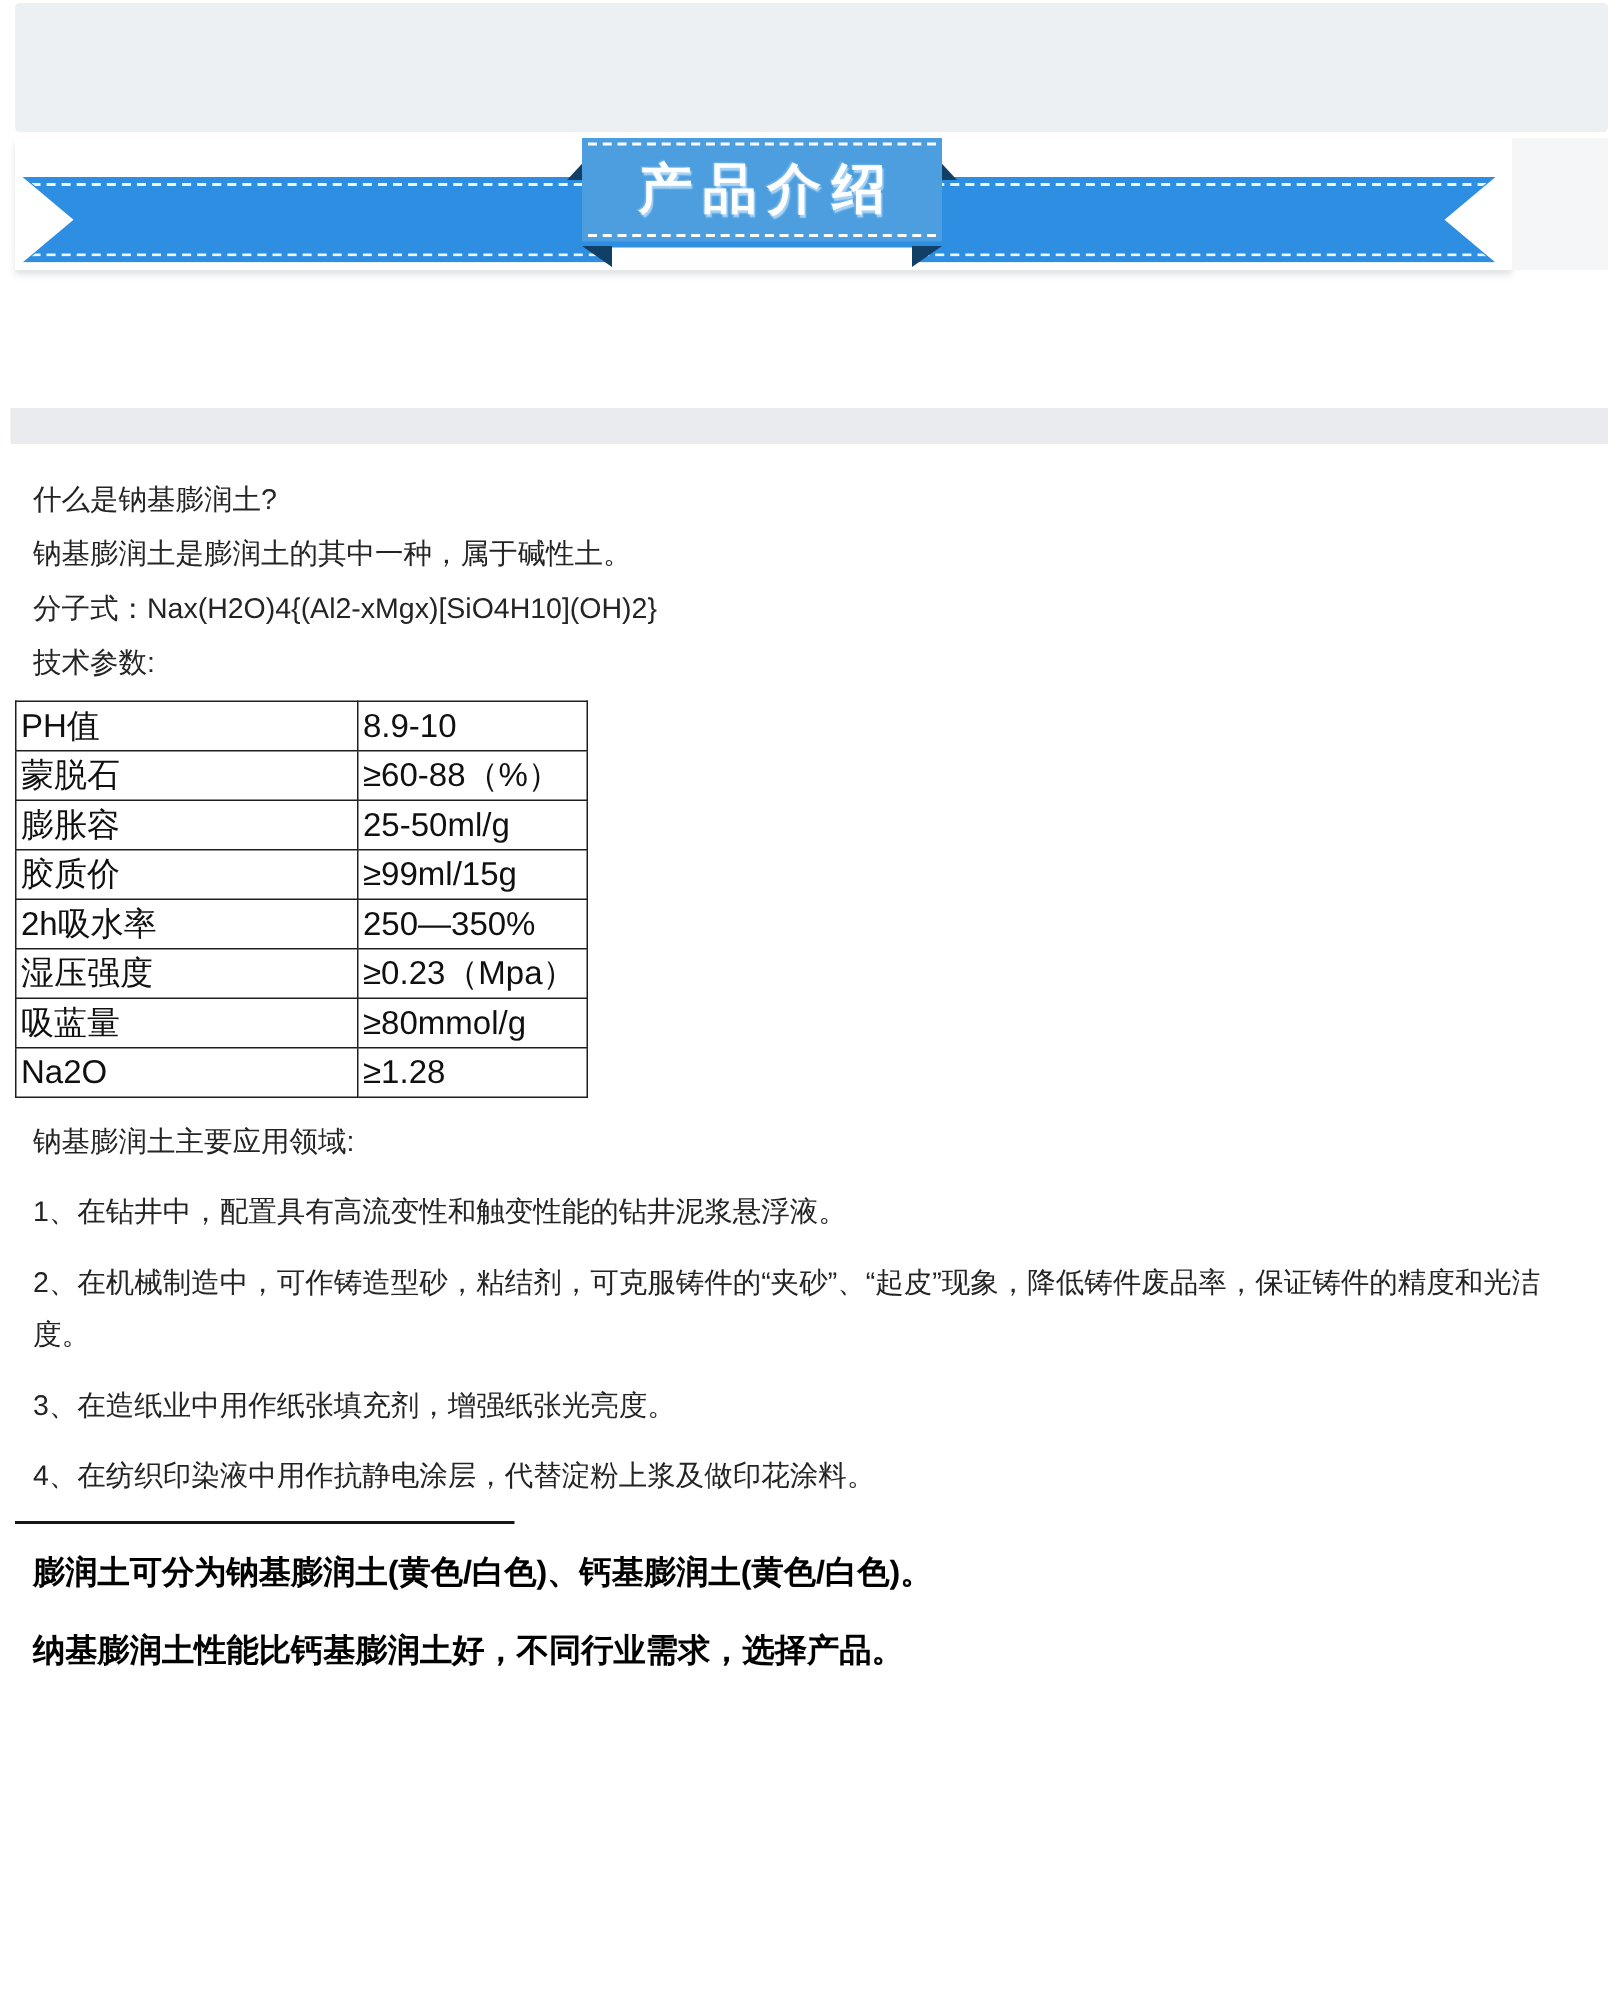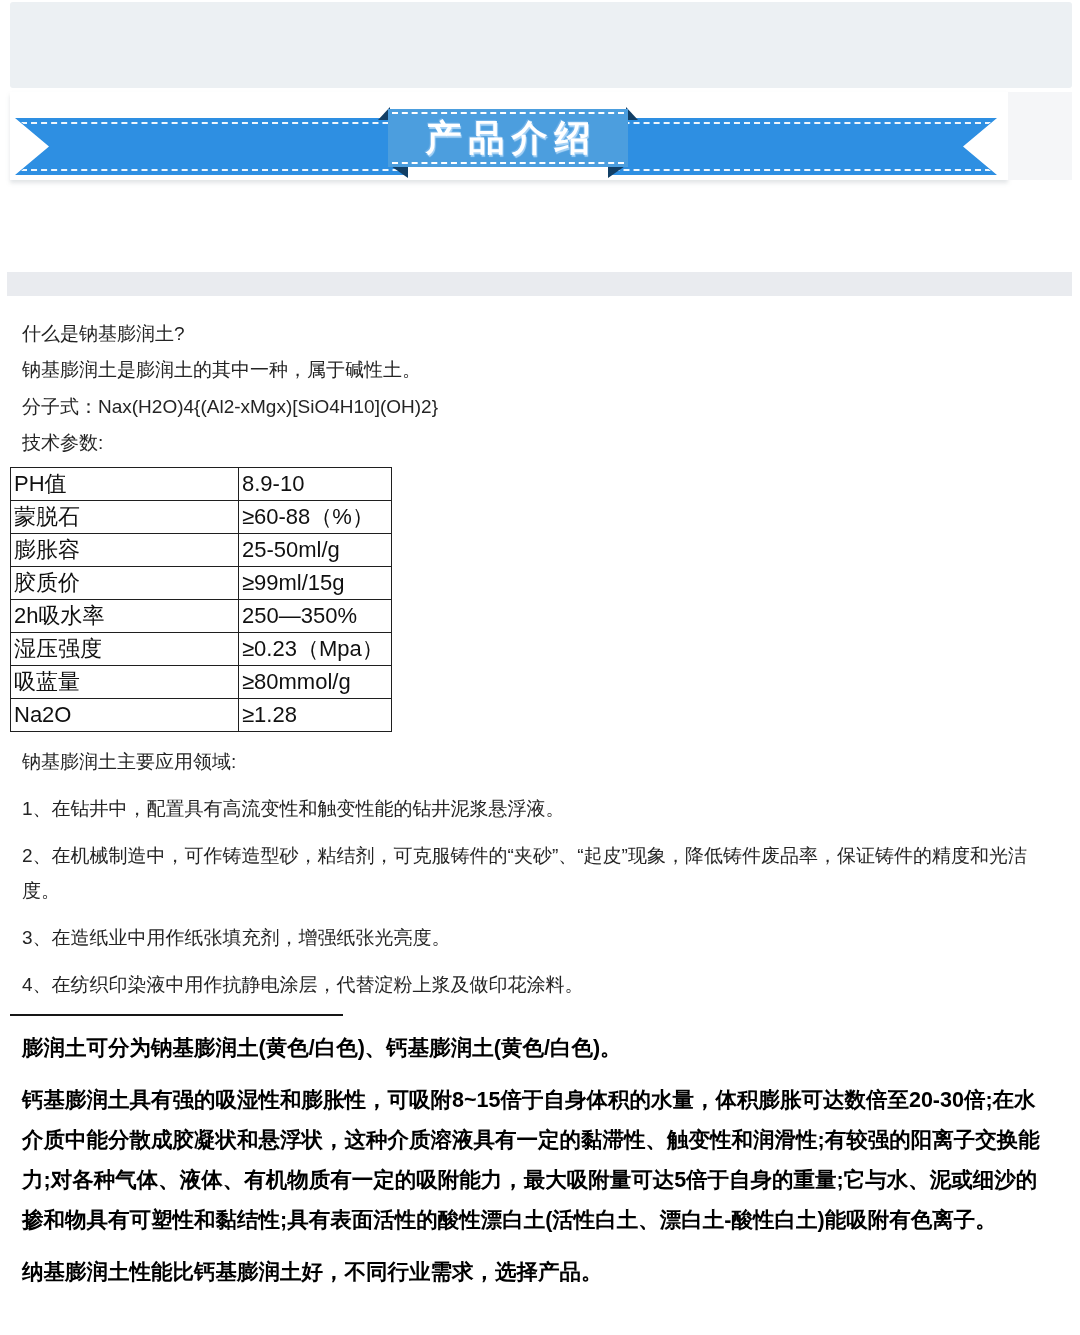--- a/index.html
+++ b/index.html
@@ -20,21 +20,21 @@
     clip-path:polygon(0 0,100% 0,calc(100% - 34px) 50%,100% 100%,0 100%,34px 50%);}
   .band::after{content:"";position:absolute;left:6px;right:6px;top:4px;bottom:4px;
     border:2px dashed rgba(255,255,255,.92);
     clip-path:polygon(0 0,100% 0,calc(100% - 30px) 50%,100% 100%,0 100%,30px 50%);}
   .cutout{position:absolute;left:408px;top:77px;width:200px;height:11px;background:#fff;}
   .fold{position:absolute;background:var(--ribbon-fold,#123F66);}
   .fold-bl{left:388px;top:76px;width:20px;height:14px;clip-path:polygon(0 0,100% 0,100% 100%);}
   .fold-br{left:608px;top:76px;width:20px;height:14px;clip-path:polygon(0 0,100% 0,0 100%);}
   .fold-tl{left:378px;top:19px;width:12px;height:13px;clip-path:polygon(100% 0,100% 100%,0 100%);}
   .fold-tr{left:626px;top:19px;width:12px;height:13px;clip-path:polygon(0 0,0 100%,100% 100%);}
-  .badge{position:absolute;left:388px;top:21px;width:240px;height:58px;
+  .badge{position:absolute;left:388px;top:4px;width:240px;height:69px;
     background:var(--ribbon-badge,#4C9EDE);display:flex;align-items:center;justify-content:center;}
   .badge::before{content:"";position:absolute;left:4px;right:4px;top:3px;bottom:3px;
     border-top:2px dashed #fff;border-bottom:2px dashed #fff;}
   .badge-title{font-size:36px;font-weight:bold;color:#ffffff;letter-spacing:7px;padding-left:7px;
     text-shadow:1px 2px 1px rgba(175,215,248,.95),-1px -1px 1px rgba(125,185,235,.85);}
 
   
   .strip{margin:80px 8px 0 7px;height:24px;background:var(--divider-strip-bg,#e9ebef);}
 
   
@@ -121,15 +121,14 @@
   <div class="apps">
     <p class="apps-heading">钠基膨润土主要应用领域:</p>
     <p class="app-item">1、在钻井中，配置具有高流变性和触变性能的钻井泥浆悬浮液。</p>
     <p class="app-item">2、在机械制造中，可作铸造型砂，粘结剂，可克服铸件的“夹砂”、“起皮”现象，降低铸件废品率，保证铸件的精度和光洁度。</p>
     <p class="app-item">3、在造纸业中用作纸张填充剂，增强纸张光亮度。</p>
     <p class="app-item">4、在纺织印染液中用作抗静电涂层，代替淀粉上浆及做印花涂料。</p>
   </div>
 
   <div class="divider"></div>
   <p class="b types">膨润土可分为钠基膨润土(黄色/白色)、钙基膨润土(黄色/白色)。</p>
-  <p class="b calcium">钙基膨润土具有强的吸湿性和膨胀性，可吸附8~15倍于自身体积的水量，体积膨胀可达数倍至20-30倍;在水介质中能分散成胶凝状和悬浮状，这种介质溶液具有一定的黏滞性、触变性和润滑性;有较强的阳离子交换能力;对各种气体、液体、有机物质有一定的吸附能力，最大吸附量可达5倍于自身的重量;它与水、泥或细沙的掺和物具有可塑性和黏结性;具有表面活性的酸性漂白土(活性白土、漂白土-酸性白土)能吸附有色离子。</p>
   <p class="b comparison">纳基膨润土性能比钙基膨润土好，不同行业需求，选择产品。</p>
 </div>
 
 </body></html>

